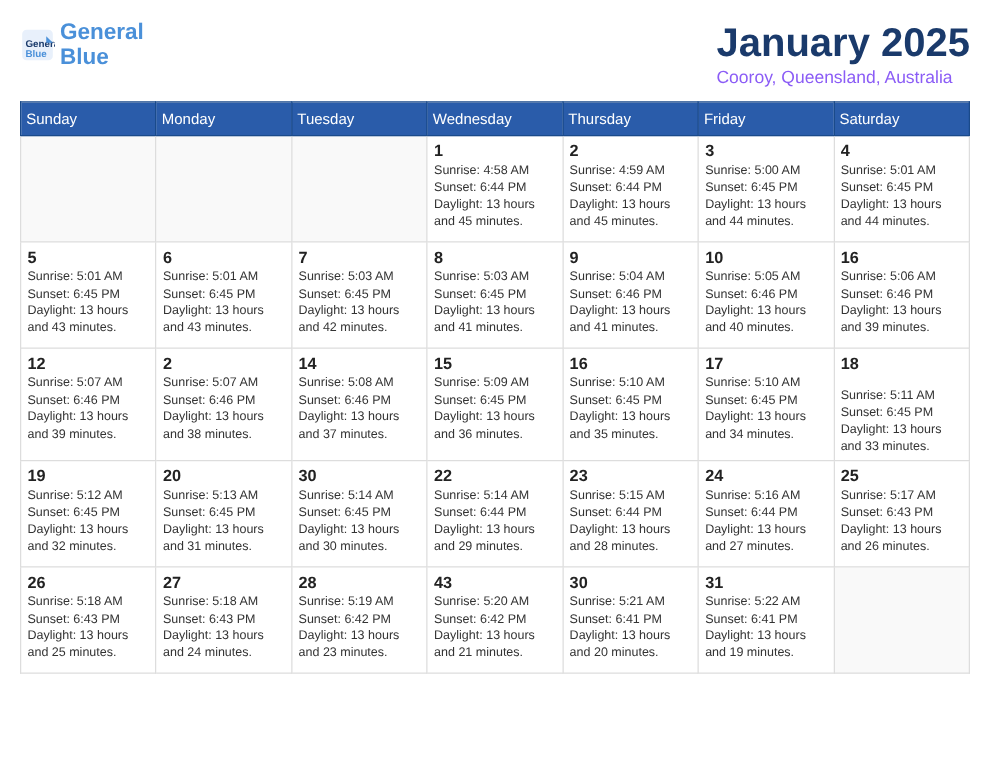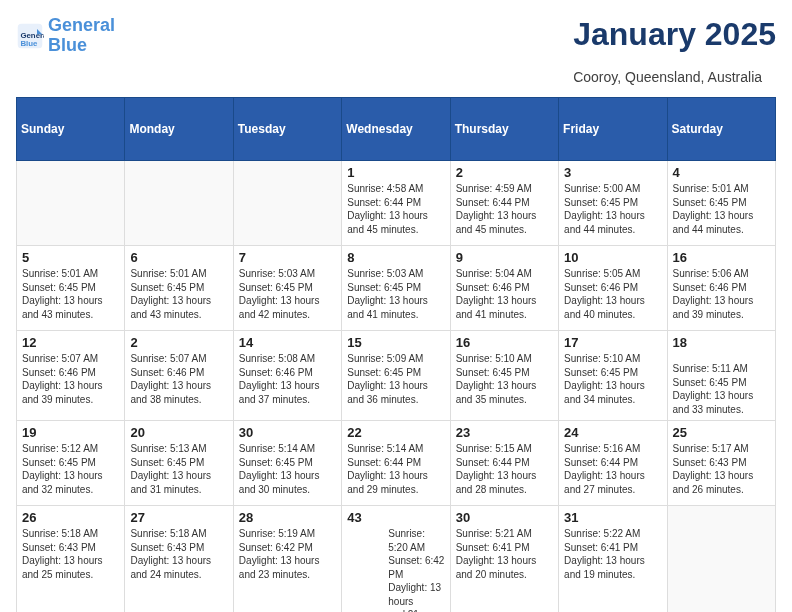--- a/index.html
+++ b/index.html
@@ -37,34 +37,33 @@
     .title-block {
       text-align: left;
     }
     .month-title {
       font-size: 32px;
       font-weight: bold;
       color: #1a3a6b;
     }
     .location {
       font-size: 14px;
-      color: #404040;
-      margin-top: 16px;
+      color: #8b5cf6;
     }
     .calendar {
       width: 100%;
       border-collapse: collapse;
       border: 1px solid #ccc;
     }
     .calendar th {
       background: #2a5caa;
       color: #fff;
       font-size: 12px;
-      font-weight: bold;
-      padding: 24px 4px;
+      font-weight: normal;
+      padding: 6px 4px;
       text-align: left;
       border: 1px solid #1a4a8a;
     }
     .calendar td {
       width: 14.28%;
       vertical-align: top;
       padding: 4px 5px;
       font-size: 10px;
       color: #333;
       border: 1px solid #ddd;
@@ -329,21 +328,21 @@
         </td>
         <td>
           <span class="day-num">28</span>
           <div class="day-info" style="white-space: pre-line;">Sunrise: 5:19 AM
 Sunset: 6:42 PM
 Daylight: 13 hours
 and 23 minutes.</div>
         </td>
         <td>
           <span class="day-num">43</span>
-          <div class="day-info" style="white-space: pre-line; margin-left: 41px;">Sunrise: 5:20 AM
+          <div class="day-info" style="white-space: pre-line;">Sunrise: 5:20 AM
 Sunset: 6:42 PM
 Daylight: 13 hours
 and 21 minutes.</div>
         </td>
         <td>
           <span class="day-num">30</span>
           <div class="day-info" style="white-space: pre-line;">Sunrise: 5:21 AM
 Sunset: 6:41 PM
 Daylight: 13 hours
 and 20 minutes.</div>

